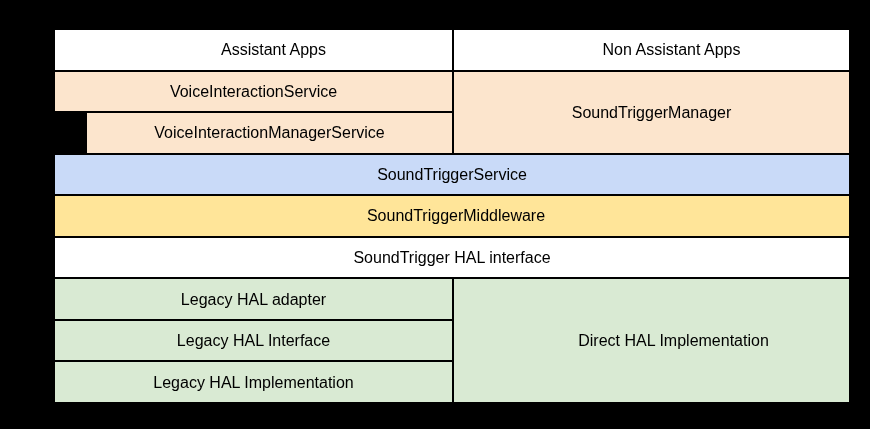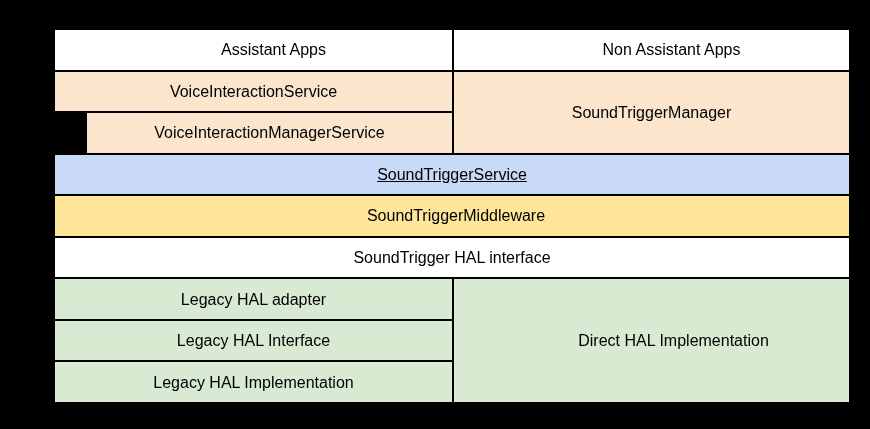--- a/index.html
+++ b/index.html
@@ -32,21 +32,21 @@
     display: flex;
     align-items: center;
     justify-content: center;
     font-size: 16px;
     color: var(--text, #000);
     text-align: center;
     line-height: 1.2;
   }
   .fill-white  { background: var(--white,  #ffffff); }
   .fill-orange { background: var(--orange, #fce5cd); }
-  .fill-blue   { background: var(--blue,   #c9daf8); text-decoration: underline; }
+  .fill-blue   { background: var(--blue,   #c9daf8); }
   .fill-yellow { background: var(--yellow, #ffe599); padding-left: 8px; }
   .fill-green  { background: var(--green,  #d9ead3); text-align: right; }
 
   .c1 { grid-column: 1; }
   .c2 { grid-column: 2; }
   .cfull { grid-column: 1 / span 2; }
   .r1 { grid-row: 1; padding-left: 40px; }
   .r2 { grid-row: 2; }
   .r3 { grid-row: 3; margin-left: 32px; }
   .r2s2 { grid-row: 2 / span 2; }

